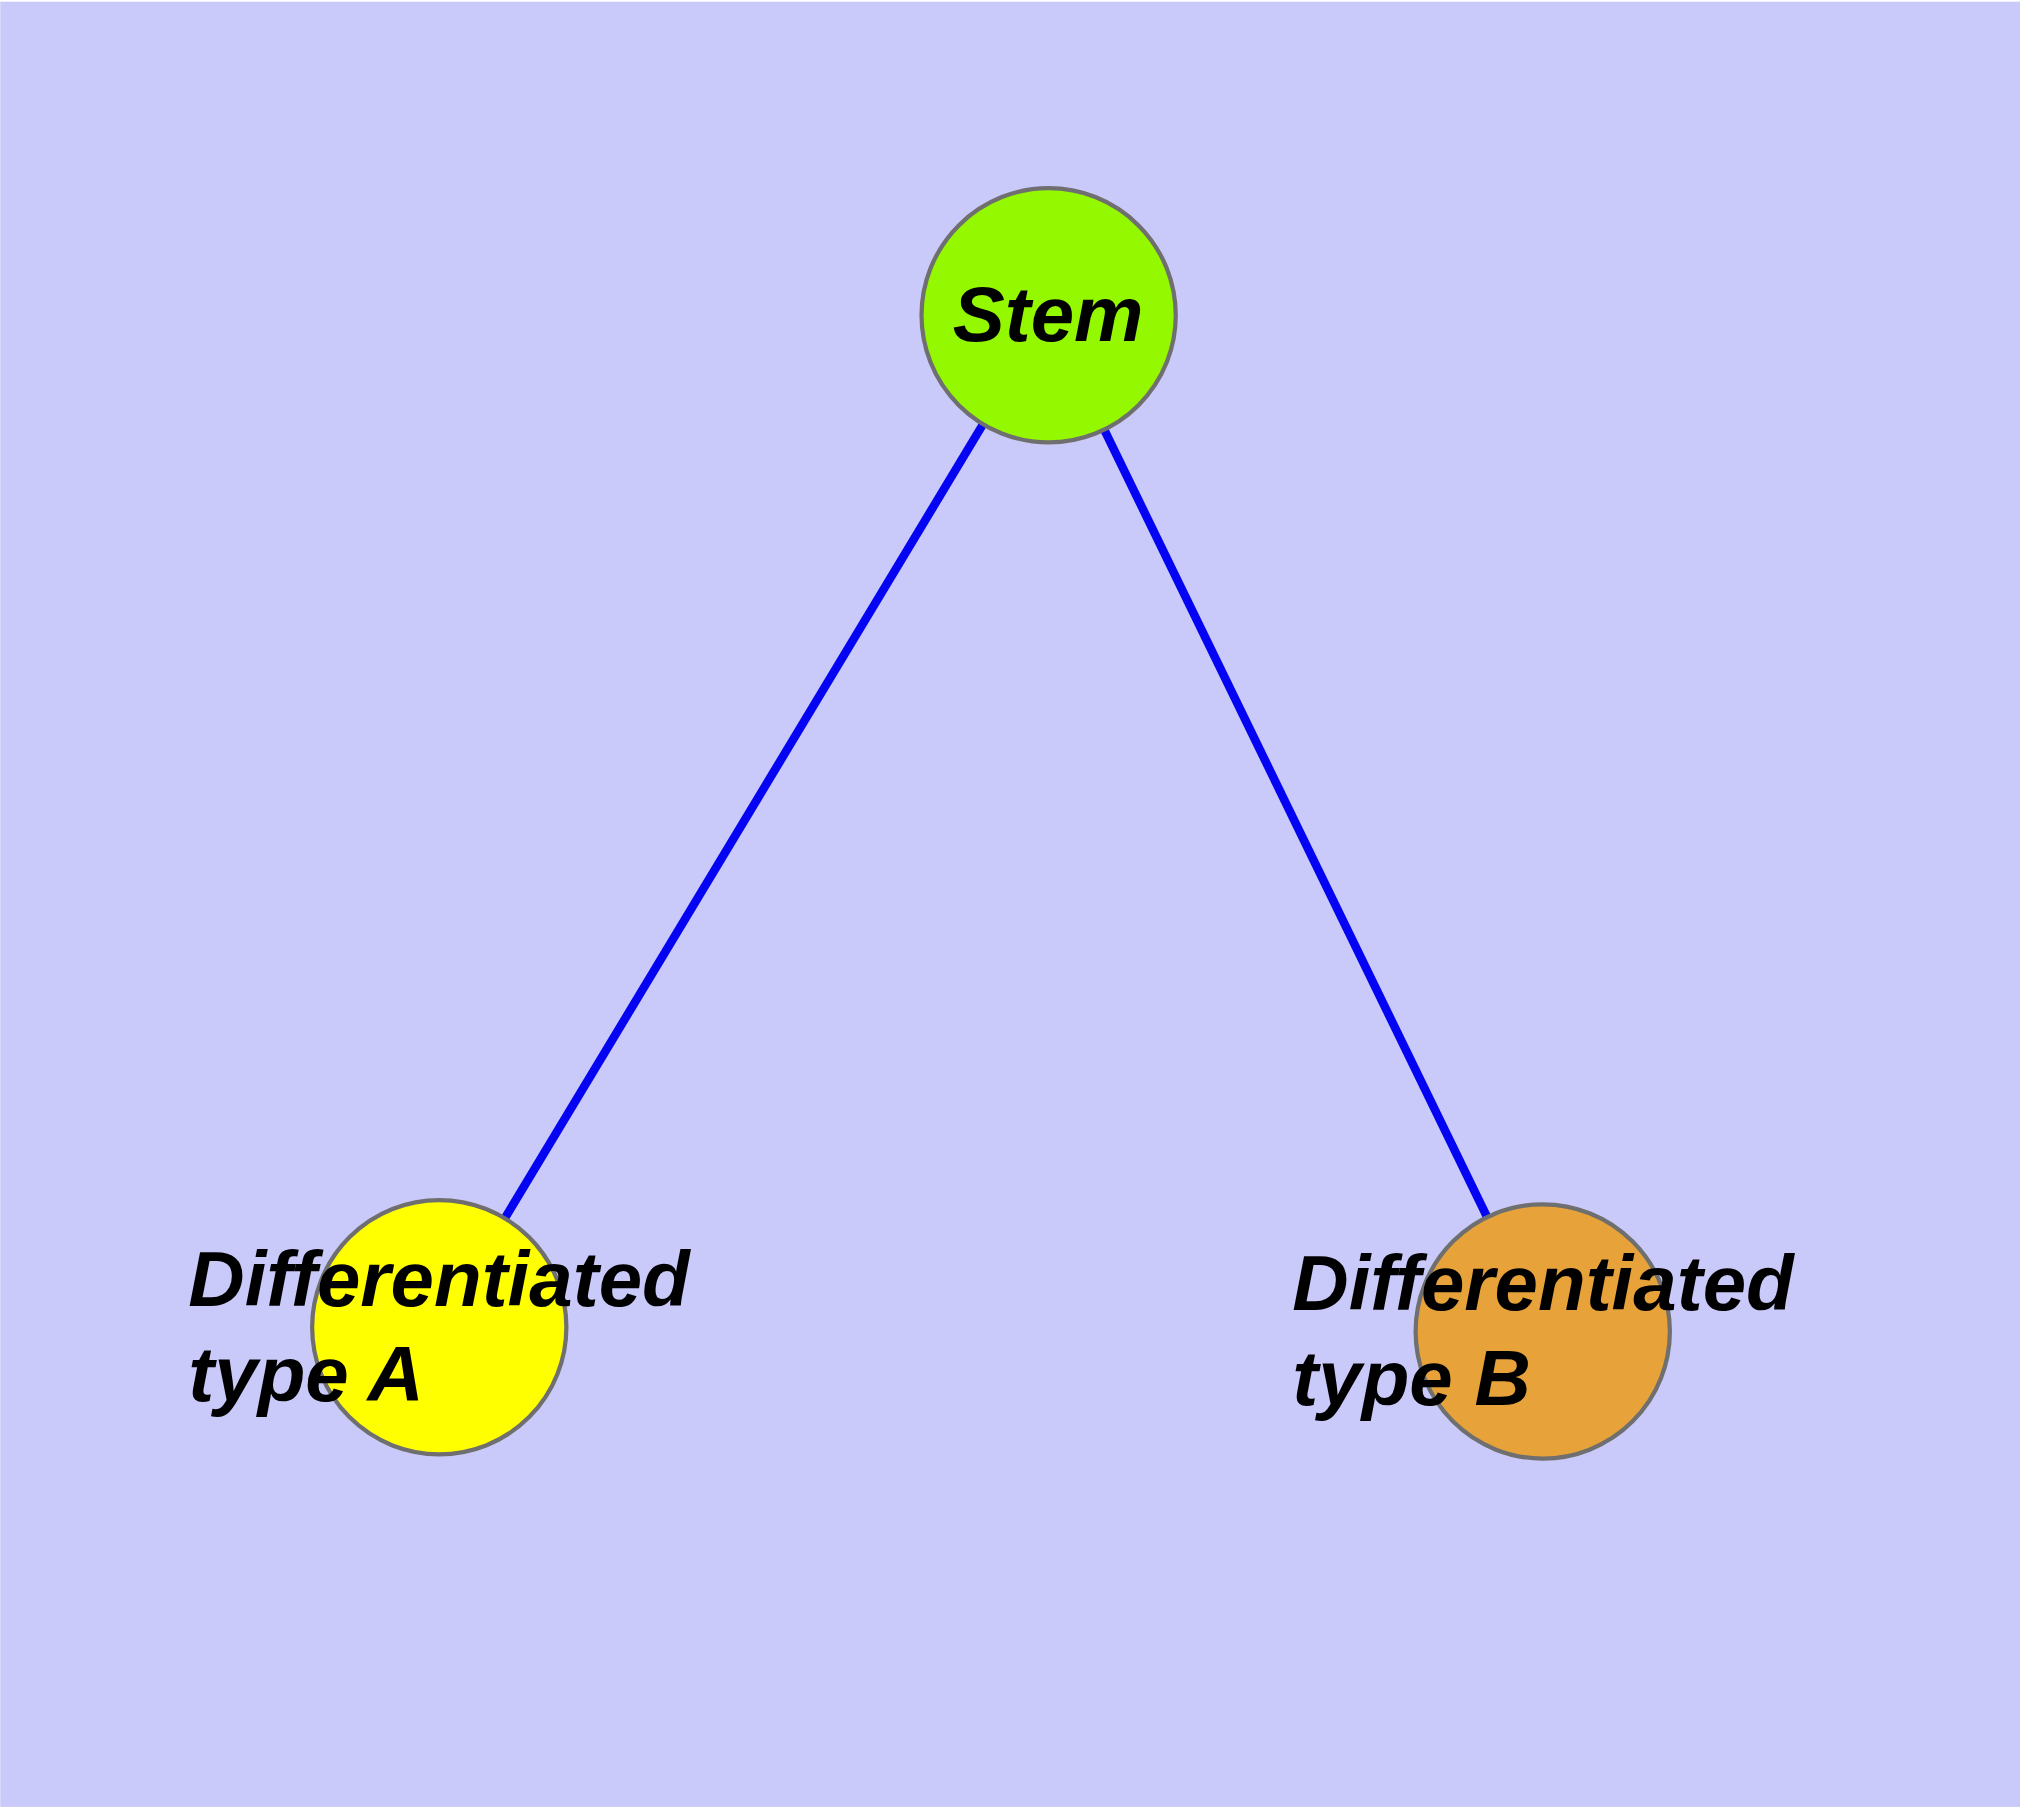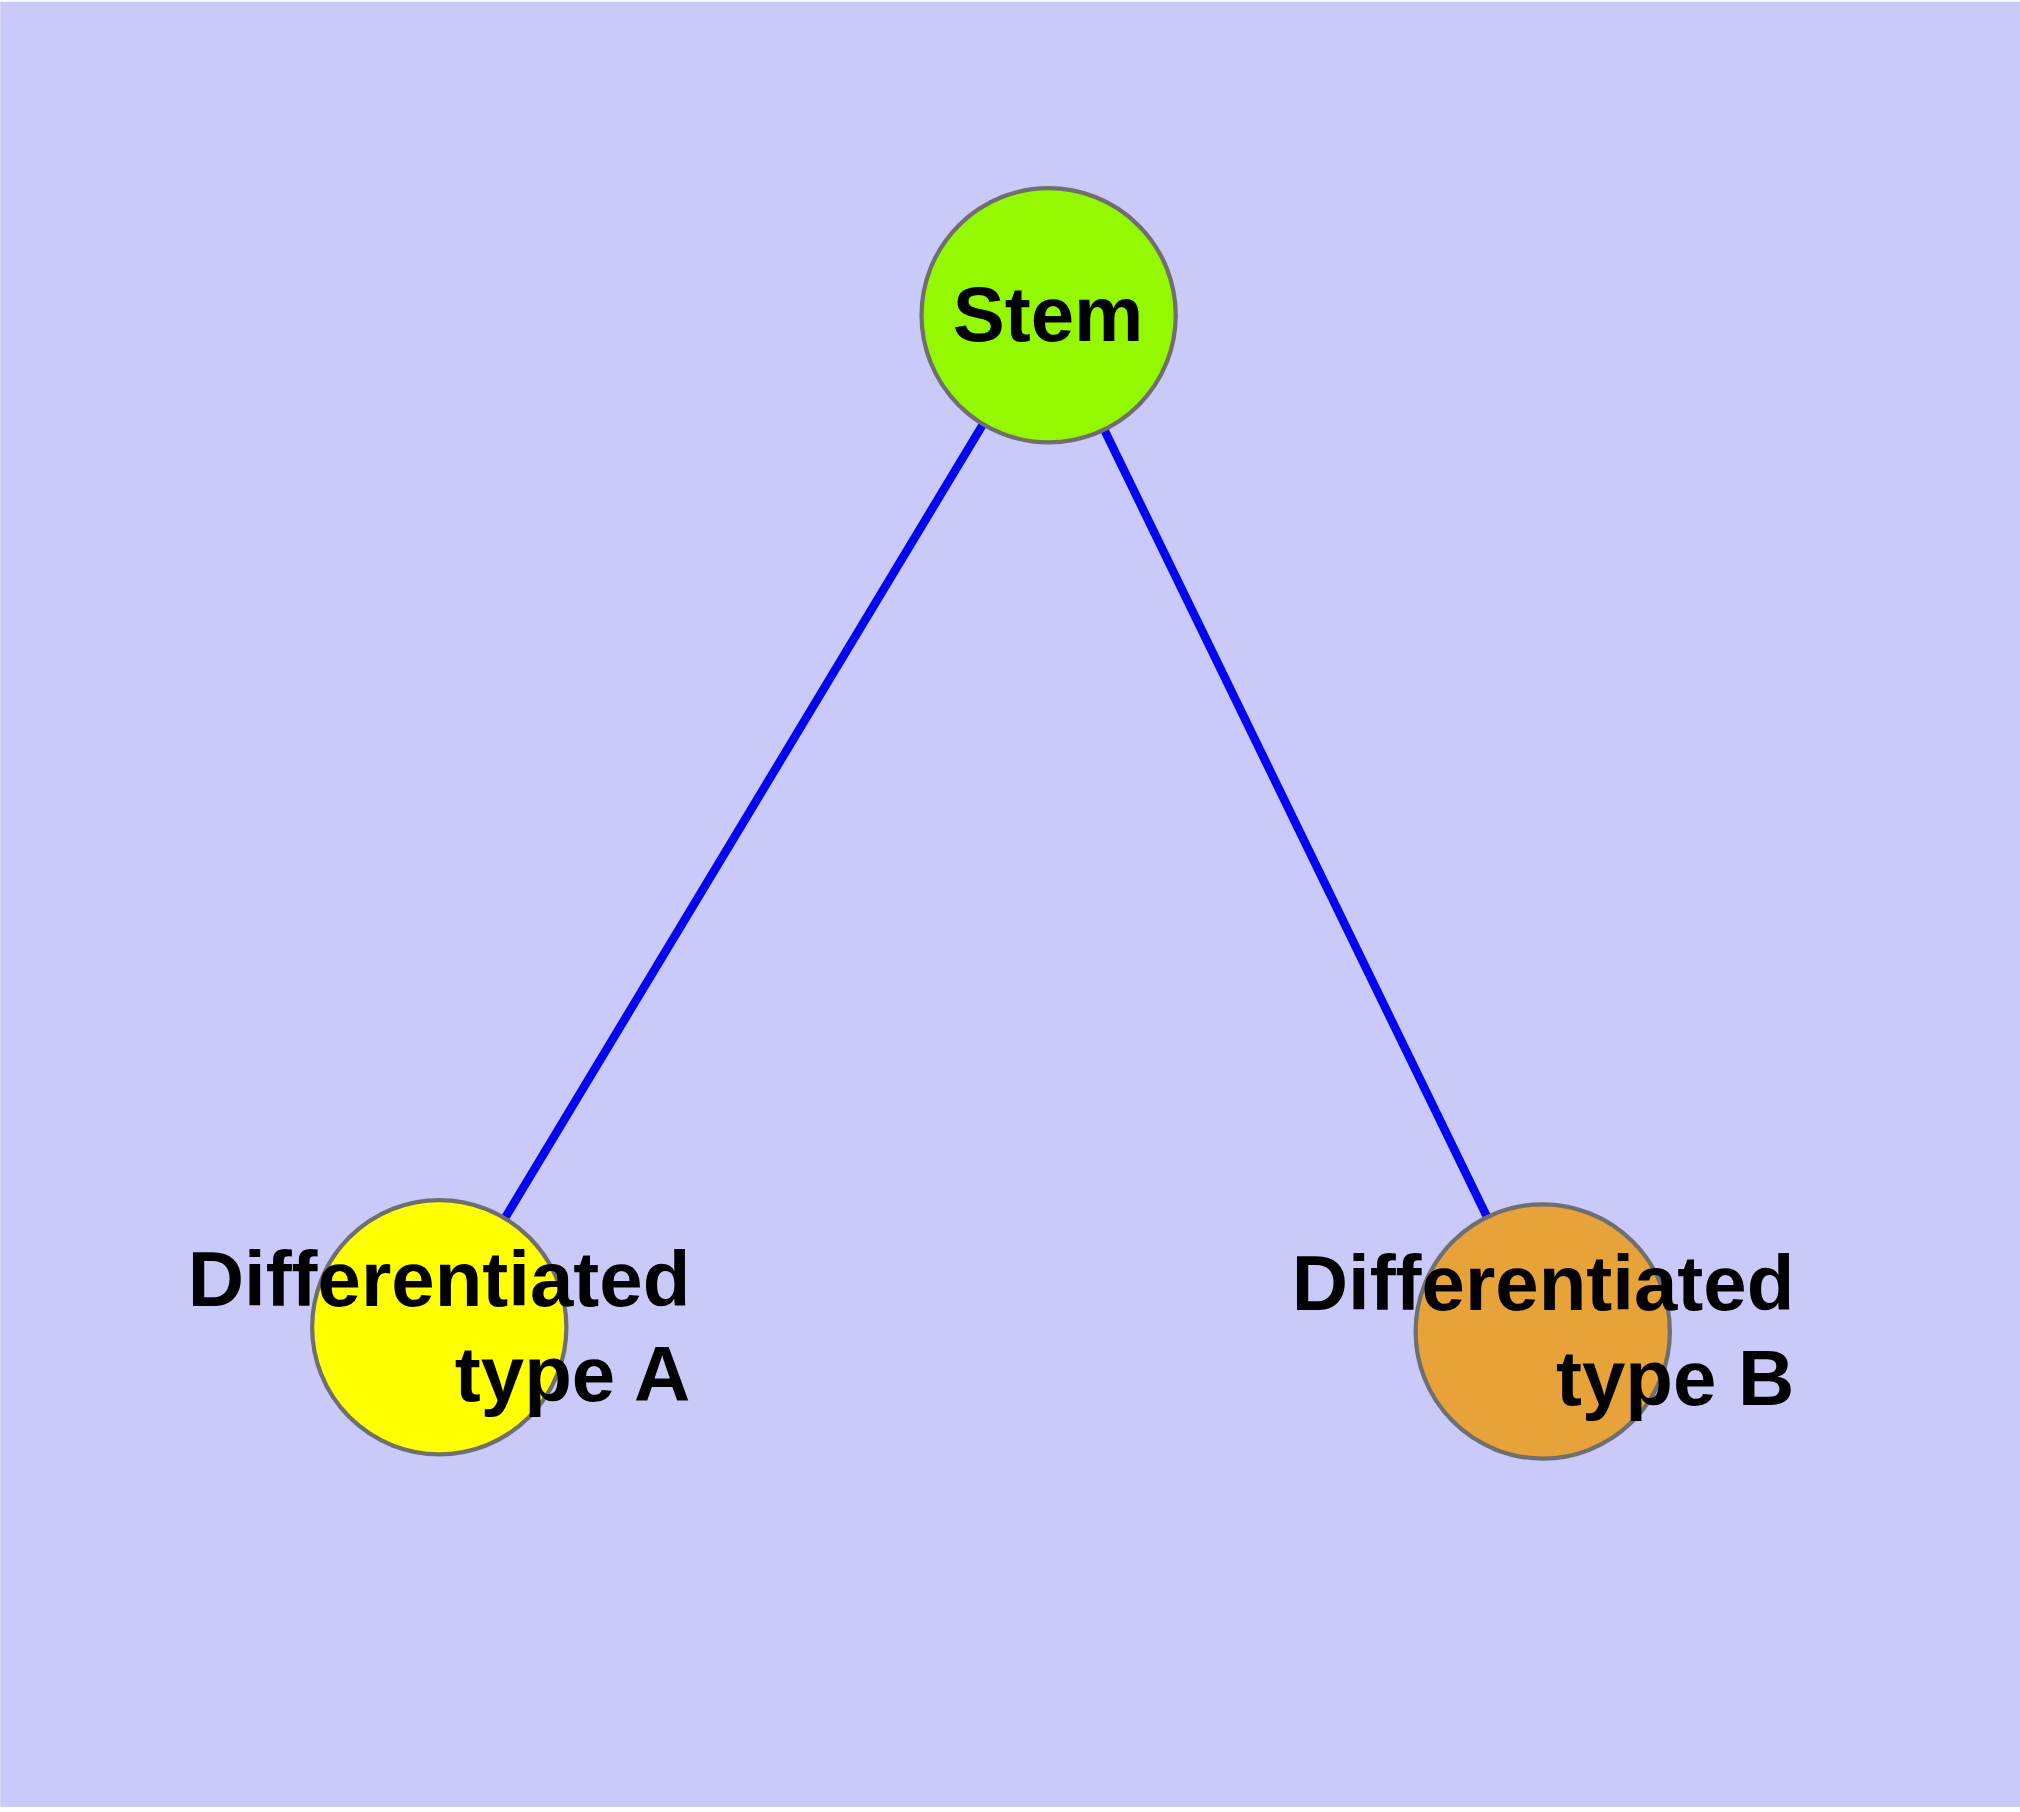--- a/index.html
+++ b/index.html
@@ -22,26 +22,27 @@
     position: absolute;
     left: 0;
     top: 0;
     width: 100%;
     height: 100%;
     pointer-events: none;
   }
   .node-label {
     position: absolute;
     transform: translate(-50%, -50%);
-    text-align: right;
+    text-align: left;
     white-space: pre-line;
     font-family: "Liberation Sans", sans-serif;
     font-weight: bold;
     font-size: 78px;
     line-height: 1.22;
+    font-style: italic;
   }
 </style>
 </head>
 <body>
 
 <div class="stage" id="stage" style="width: 2021px; height: 1812px; background: rgb(255, 255, 255);">
   <svg id="graph-svg" xmlns="http://www.w3.org/2000/svg" width="2021" height="1812" viewBox="0 0 2384 2138">
     <rect id="plot-bg" x="0" y="2" width="2384" height="2130" fill="#cacafa"></rect>
     <g id="edge-layer">
         <line x1="1237" y1="372" x2="518" y2="1566" stroke="#0404f2" stroke-width="10"></line>

